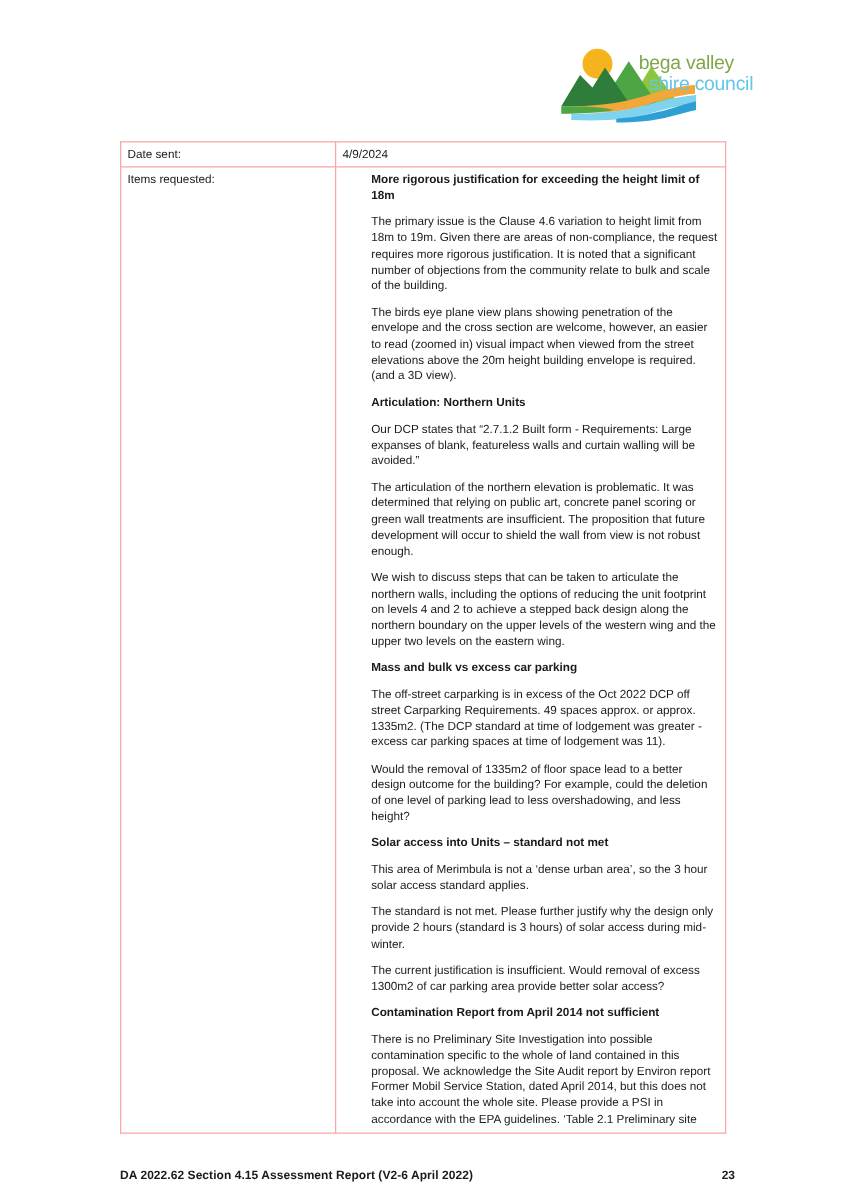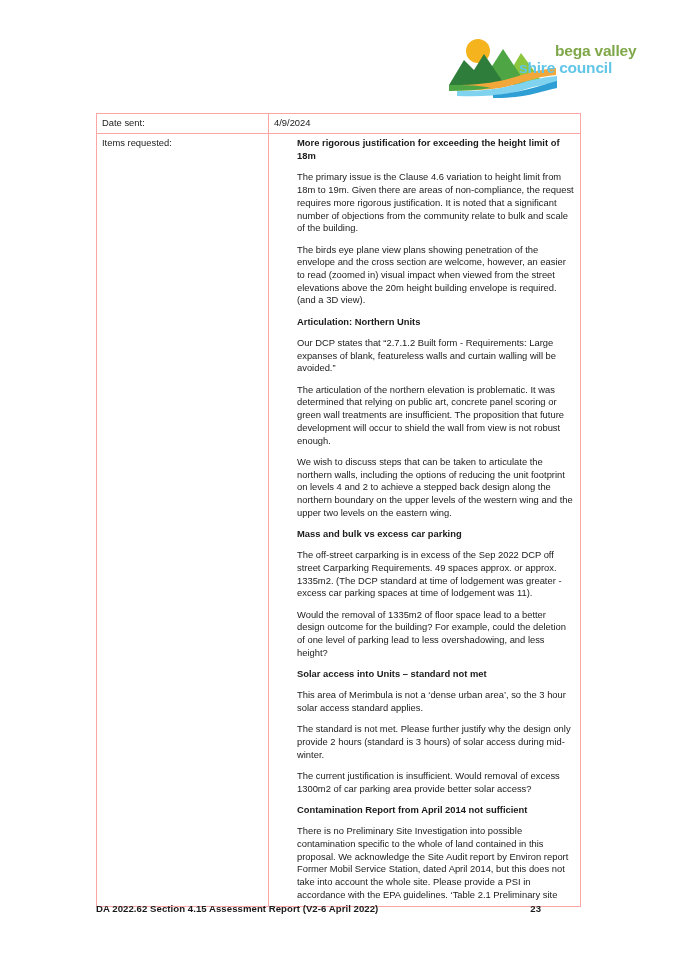--- a/index.html
+++ b/index.html
@@ -41,30 +41,29 @@
     position: absolute;
     left: 64px;
     top: 10px;
     width: 124px;
     line-height: 1.0;
   }
   .logo-line1 {
     font-size: 15.5px;
     letter-spacing: -0.2px;
     color: #7fa74a;
-    font-weight: 700;
+    font-weight: 400;
     display: block;
     white-space: nowrap;
-    margin-left: 44px;
   }
   .logo-line2 {
     font-size: 15.5px;
     letter-spacing: -0.2px;
     color: #63c6e8;
-    font-weight: 700;
+    font-weight: 400;
     display: block;
     white-space: nowrap;
     margin-top: 1px;
     margin-left: 8px;
   }
 
   
   .doc-table {
     position: absolute;
     left: 96px;
@@ -103,22 +102,22 @@
   .blk p, .blk {
     font-size: 9.4px;
     line-height: 1.355;
     padding-left: 23px;
   }
 
   
   .footer {
     position: absolute;
     left: 96px;
-    top: 903px;
-    width: 445px;
+    top: 935px;
+    width: 492px;
     display: flex;
     justify-content: space-between;
     align-items: baseline;
   }
   .footer-left {
     font-size: 9.6px;
     font-weight: bold;
     color: #1a1a1a;
     letter-spacing: 0.05px;
   }
@@ -172,21 +171,21 @@
         <td class="label-text">Items requested:</td>
         <td class="items-cell">
           <div class="blk head">More rigorous justification for exceeding the height limit of 18m</div>
           <div class="blk">The primary issue is the Clause 4.6 variation to height limit from 18m to 19m. Given there are areas of non-compliance, the request requires more rigorous justification. It is noted that a significant number of objections from the community relate to bulk and scale of the building.</div>
           <div class="blk">The birds eye plane view plans showing penetration of the envelope and the cross section are welcome, however, an easier to read (zoomed in) visual impact when viewed from the street elevations above the 20m height building envelope is required.  (and a 3D view).</div>
           <div class="blk head">Articulation:  Northern Units</div>
           <div class="blk">Our DCP states that “2.7.1.2 Built form - Requirements: Large expanses of blank, featureless walls and curtain walling will be avoided.”</div>
           <div class="blk">The articulation of the northern elevation is problematic.  It was determined that relying on public art, concrete panel scoring or green wall treatments are insufficient. The proposition that future development will occur to shield the wall from view is not robust enough.</div>
           <div class="blk">We wish to discuss steps that can be taken to articulate the northern walls, including the options of reducing the unit footprint on levels 4 and 2 to achieve a stepped back design along the northern boundary on the upper levels of the western wing and the upper two levels on the eastern wing.</div>
           <div class="blk head">Mass and bulk vs excess car parking</div>
-          <div class="blk">The off-street carparking is in excess of the Sep 2022 DCP off street Carparking Requirements. 49 spaces approx. or approx. 1335m2.  (The DCP standard at time of lodgement was greater - excess car parking spaces at time of lodgement was 11).</div>
+          <div class="blk">The off-street carparking is in excess of the Oct 2022 DCP off street Carparking Requirements. 49 spaces approx. or approx. 1335m2.  (The DCP standard at time of lodgement was greater - excess car parking spaces at time of lodgement was 11).</div>
           <div class="blk">Would the removal of 1335m2 of floor space lead to a better design outcome for the building? For example, could the deletion of one level of parking lead to less overshadowing, and less height?</div>
           <div class="blk head">Solar access into Units – standard not met</div>
           <div class="blk">This area of Merimbula is not a ‘dense urban area’, so the 3 hour solar access standard applies.</div>
           <div class="blk">The standard is not met. Please further justify why the design only provide 2 hours (standard is 3 hours) of solar access during mid-winter.</div>
           <div class="blk">The current justification is insufficient. Would removal of excess 1300m2 of car parking area provide better solar access?</div>
           <div class="blk head">Contamination Report from April 2014 not sufficient</div>
           <div class="blk">There is no Preliminary Site Investigation into possible contamination specific to the whole of land contained in this proposal.  We acknowledge the Site Audit report by Environ report Former Mobil Service Station, dated April 2014, but this does not take into account the whole site.  Please provide a PSI in accordance with the EPA guidelines. ‘Table 2.1 Preliminary site</div>
         </td>
       </tr>
     </tbody>

